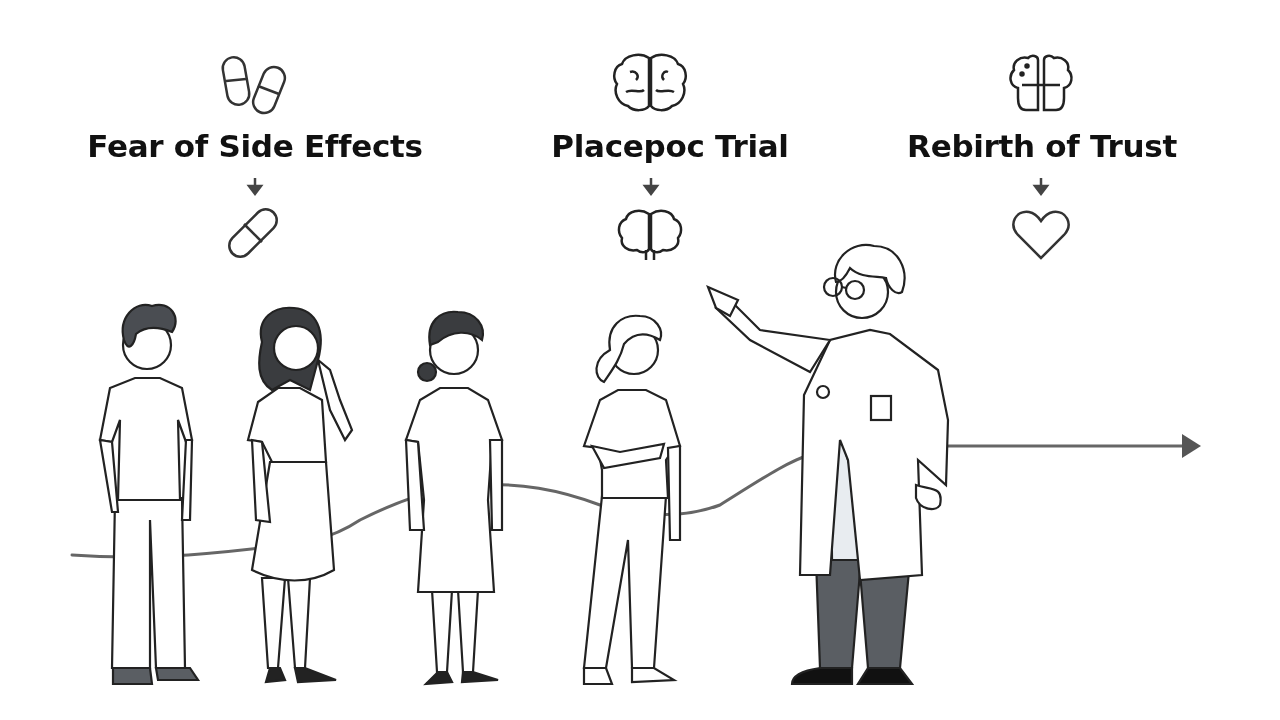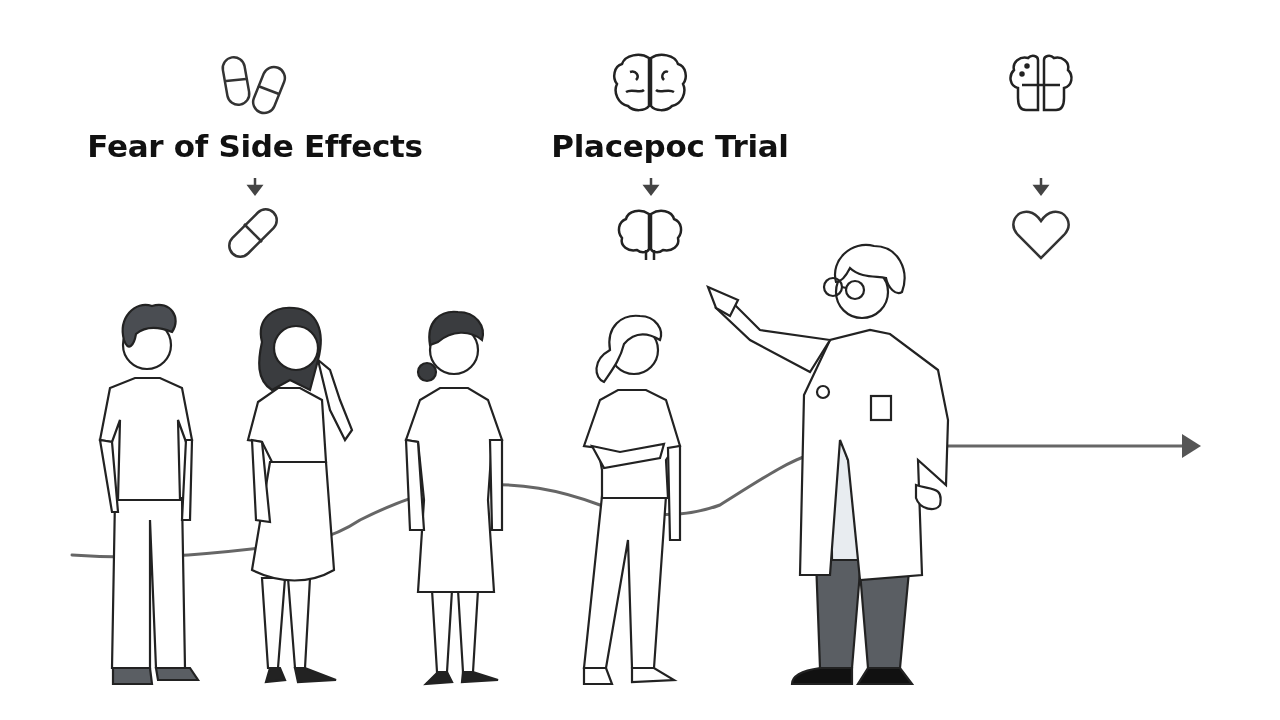--- a/index.html
+++ b/index.html
@@ -8,20 +8,21 @@
   .heading{position:absolute;font-family:"DejaVu Sans",sans-serif;font-weight:bold;font-size:31px;color:#111;white-space:nowrap;transform:translateX(-50%);letter-spacing:-0.3px;}
   svg{position:absolute;left:0;top:0;}
 </style>
 </head>
 <body>
 
 <div class="stage">
 
   <div class="heading" style="left:255px;top:128px;">Fear of Side Effects</div>
   <div class="heading" style="left:650px;top:128px;margin-left:20px;">Placepoc Trial</div>
+  <div class="heading" style="left:1042px;top:128px;">Rebirth of Trust</div>
 
   <svg width="1280" height="720" viewBox="0 0 1280 720">
     <defs>
       <marker id="arrowhead" markerWidth="10" markerHeight="10" refX="4" refY="5" orient="auto">
         <path d="M0,0 L10,5 L0,10 Z" fill="#555"></path>
       </marker>
     </defs>
 
     <g fill="none" stroke="#666" stroke-width="3" stroke-linecap="round">
       <path d="M72,555 C140,560 200,555 260,548 C300,545 330,540 360,520 C400,500 430,490 470,485 C520,482 560,490 600,505 C640,515 680,520 720,505 C760,480 790,460 810,455"></path>

